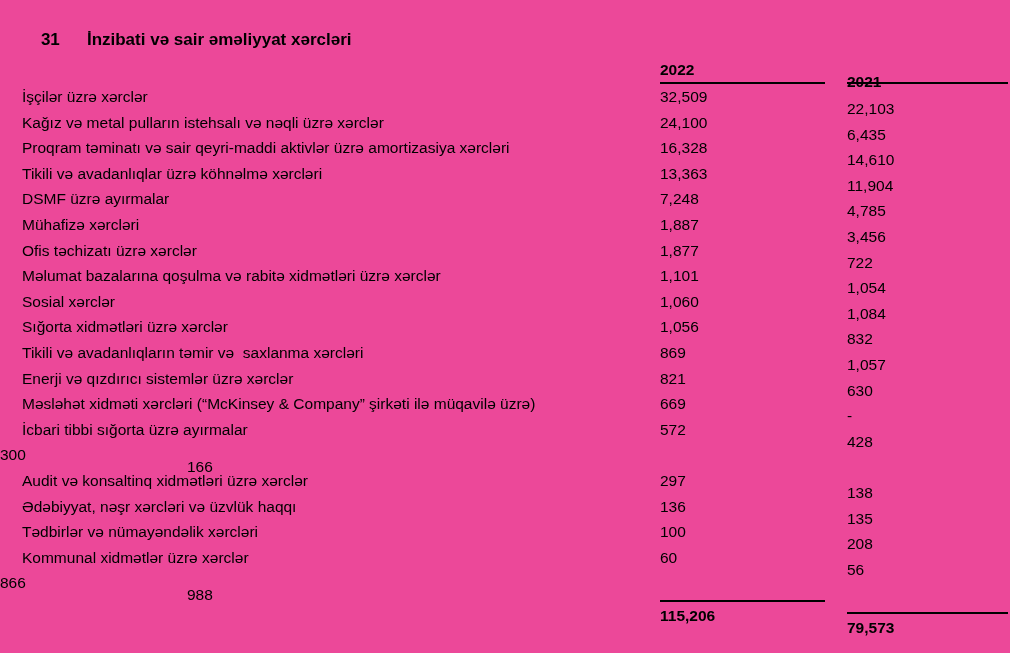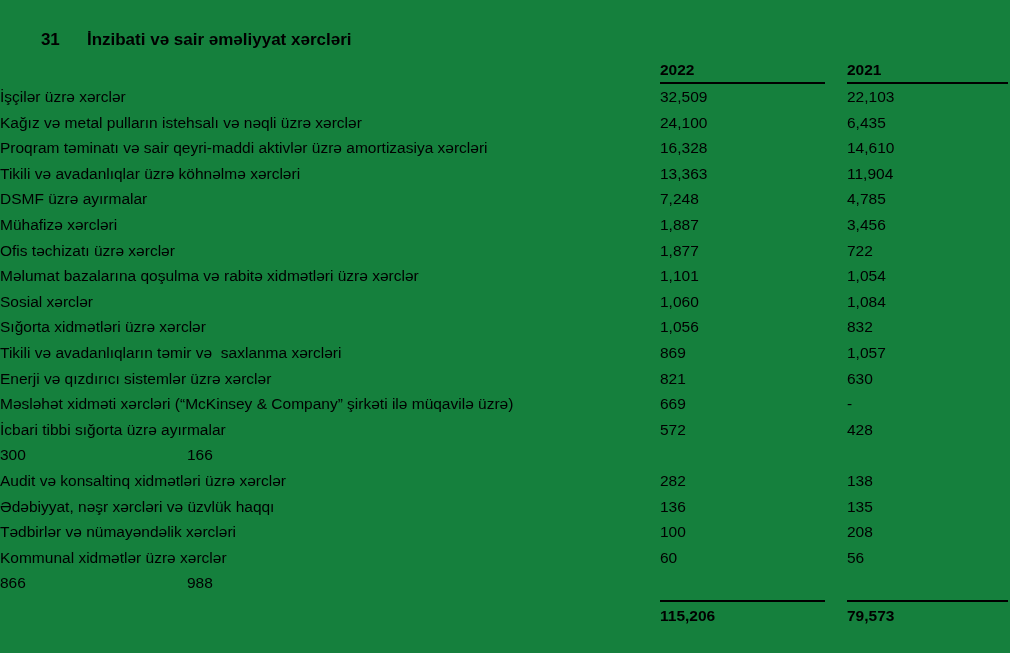--- a/index.html
+++ b/index.html
@@ -1,21 +1,21 @@
 <!DOCTYPE html>
 <html><head>
 <meta charset="utf-8">
 <style>
   * { margin: 0; padding: 0; box-sizing: border-box; }
   html, body { background: #ffffff; }
   .page {
     position: relative;
     width: 1010px;
     height: 653px;
-    background: #15803d;
+    background: #ec4899;
     color: #000000;
     font-family: "Liberation Sans", sans-serif;
     font-size: 15.5px;
     overflow: hidden;
   }
   .title-row {
     position: absolute;
     left: 22px;
     top: 10px;
     font-weight: bold;
@@ -31,27 +31,28 @@
   }
   .row {
     display: flex;
     align-items: stretch;
     height: 25.6px;
     line-height: 25.6px;
     white-space: pre;
   }
   .label-cell {
     flex: 1 1 auto;
+    padding-left: 22px;
     white-space: pre;
     overflow: hidden;
   }
   .num-cell { flex: 0 0 auto; text-align: left; }
   .col1 { width: 165px; padding-right: 14px; }
   .gap-cell { flex: 0 0 auto; width: 22px; }
-  .col2 { width: 161px; padding-right: 23px; margin-right: 2px; }
+  .col2 { width: 161px; padding-right: 23px; margin-right: 2px; margin-top: 12px; }
   .header-row { height: 26px; line-height: 23px; }
   .header-row .num-cell {
     font-weight: bold;
     border-bottom: 2px solid #000;
   }
   .total-row {
     margin-top: 4px;
     font-weight: bold;
     height: 30px;
     line-height: 27px;
@@ -177,21 +178,21 @@
   </div>
 
   <div class="row data-row">
     <div class="num-cell col1">300</div>
     <div class="gap-cell"></div>
     <div class="num-cell col2">166</div>
   </div>
 
   <div class="row data-row">
     <div class="label-cell">Audit və konsaltinq xidmətləri üzrə xərclər</div>
-    <div class="num-cell col1">282</div>
+    <div class="num-cell col1">297</div>
     <div class="gap-cell"></div>
     <div class="num-cell col2">138</div>
   </div>
 
   <div class="row data-row">
     <div class="label-cell">Ədəbiyyat, nəşr xərcləri və üzvlük haqqı</div>
     <div class="num-cell col1">136</div>
     <div class="gap-cell"></div>
     <div class="num-cell col2">135</div>
   </div>

